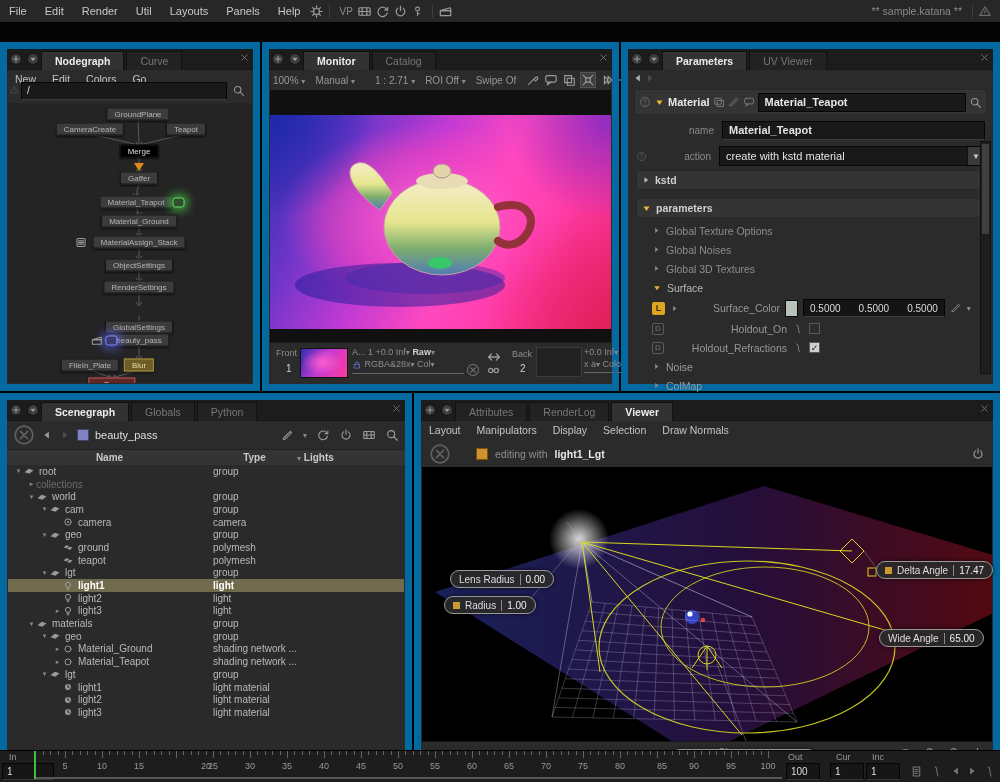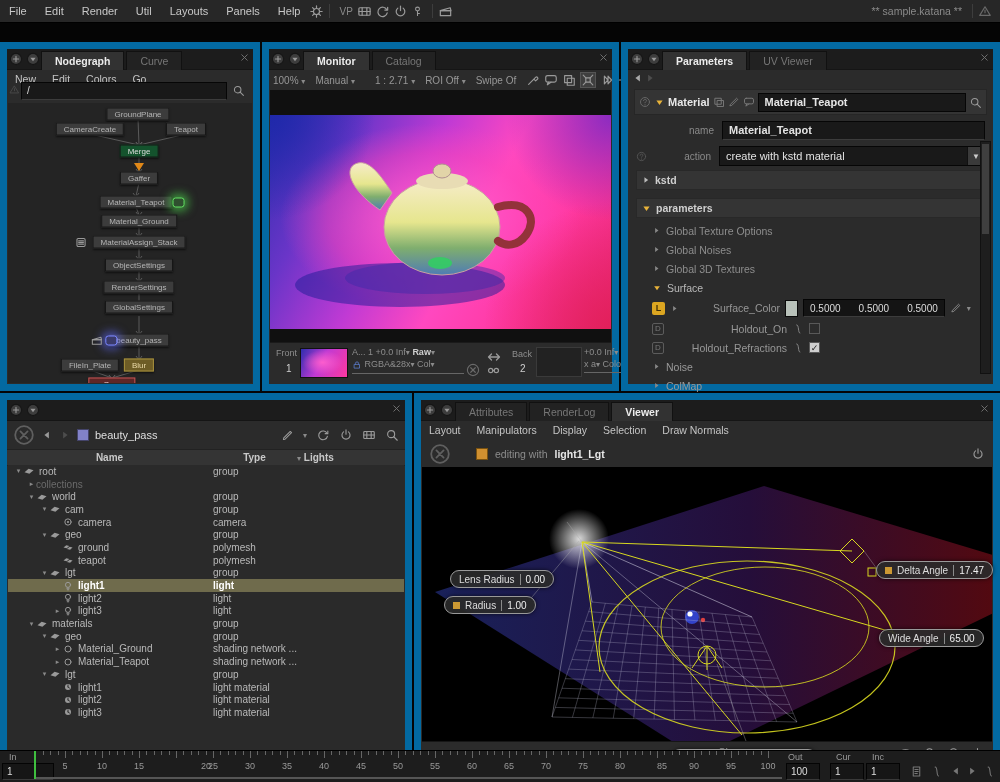--- a/index.html
+++ b/index.html
@@ -23,21 +23,21 @@
   .closex{position:absolute;right:3px;top:3px;}
   .menu-row{display:flex;align-items:center;height:18px;font-size:10.5px;color:#c4c4c4;}
   .menu-row .mi{padding:0 8px;}
   
   #ng-search{position:absolute;left:14px;right:26px;top:33px;height:16px;background:#191919;
     border:1px solid #060606;border-bottom-color:#3c3c3c;color:#ddd;font-size:10px;
     padding:0 5px;line-height:16px;}
   #ng-graph{position:absolute;left:1px;right:1px;top:54px;bottom:1px;background:#242424;overflow:hidden;}
   .node{position:absolute;transform:translate(-50%,-50%);background:#3c3c3c;border:1px solid #171717;
     color:#b5b5b5;font-size:8px;padding:1px 7px;white-space:nowrap;box-shadow:0 1px 2px rgba(0,0,0,.6);}
-  .node.merge{background:#14532d;color:#ddd;}
+  .node.merge{background:#000000;color:#ddd;}
   .node.blur{background:#6d5c26;border-color:#a8913d;color:#ead9a8;}
   .node.over{background:#5e2626;border-color:#bf5454;color:#f2cdcd;padding:1px 14px;}
   .glow{position:absolute;top:50%;transform:translateY(-50%);width:10px;height:8px;border-radius:3px;}
   .glow.green{right:-13px;background:#2f4f2f;border:1px solid #63e063;box-shadow:0 0 9px 4px rgba(80,230,80,.55);}
   .glow.blue{left:-4px;background:#3a3a6a;border:1px solid #7a86ff;box-shadow:0 0 9px 4px rgba(100,110,255,.55);}
   .node-ic{position:absolute;top:50%;transform:translateY(-50%);}
   .orange-arrow{position:absolute;width:0;height:0;border-left:5px solid transparent;
     border-right:5px solid transparent;border-top:8px solid #e08818;transform:translate(-50%,-50%);}
   
   #mon-toolbar{display:flex;align-items:center;height:20px;font-size:10px;color:#979797;padding:0 4px;}
@@ -260,21 +260,21 @@
         <div class="node default" style="left: 128px; top: 99px;">Material_Teapot<span class="glow green"></span></div>
         <div class="node default" style="left: 131px; top: 118px;">Material_Ground</div>
         <div class="node default" style="left: 131px; top: 139px;">MaterialAssign_Stack<span class="ic node-ic" style="left: -19px;">
             <svg width="13" height="13" viewBox="0 0 16 16" fill="none" stroke="#9a9a9a" stroke-width="1.3" stroke-linecap="round" stroke-linejoin="round">
               <rect x="3" y="3" width="10" height="10" rx="1.5"></rect>
               <path d="M5 6h6M5 8h6M5 10h6"></path>
             </svg>
           </span></div>
         <div class="node default" style="left: 131px; top: 162px;">ObjectSettings</div>
         <div class="node default" style="left: 131px; top: 184px;">RenderSettings</div>
-        <div class="node default" style="left: 131px; top: 204px;">GlobalSettings</div>
+        <div class="node default" style="left: 131px; top: 224px;">GlobalSettings</div>
         <div class="node default" style="left: 131px; top: 237px;">beauty_pass<span class="glow blue"></span><span class="ic node-ic" style="left: -19px;">
             <svg width="13" height="13" viewBox="0 0 16 16" fill="none" stroke="#9a9a9a" stroke-width="1.3" stroke-linecap="round" stroke-linejoin="round">
               <rect x="2.5" y="7" width="11" height="5.5"></rect>
               <path d="M2.5 7l10.5-3 .8 3z"></path>
             </svg>
           </span></div>
         <div class="node default" style="left: 82px; top: 262px;">FileIn_Plate</div>
         <div class="node blur" style="left: 131px; top: 262px; text-align: right;">Blur</div>
         <div class="node over" style="left: 104px; top: 281px;">Over</div>
       </div>
@@ -628,20 +628,21 @@
           <circle cx="8" cy="8" r="6.4" fill="#3d3d3d" stroke="#161616"></circle>
           <path d="M8 5v6M5 8h6" stroke="#999"></path>
         </svg>
       </span>
     <span class="ic tabbtn">
         <svg width="14" height="14" viewBox="0 0 16 16" fill="none" stroke="#9a9a9a" stroke-width="1.3" stroke-linecap="round" stroke-linejoin="round">
           <circle cx="8" cy="8" r="6.4" fill="#3d3d3d" stroke="#161616"></circle>
           <path d="M5 6.5h6L8 10.5z" fill="#999" stroke="none"></path>
         </svg>
       </span>
+    <span id="sg-tabs"><span class="tab active">Scenegraph</span><span class="tab">Globals</span><span class="tab">Python</span></span>
     <span class="ic closex">
         <svg width="11" height="11" viewBox="0 0 16 16" fill="none" stroke="#777" stroke-width="1.3" stroke-linecap="round" stroke-linejoin="round">
           <path d="M4 4l8 8M12 4l-8 8"></path>
         </svg>
       </span>
   </div>
   <div id="sg-toolbar">
     <span class="ic">
         <svg width="22" height="22" viewBox="0 0 16 16" fill="none" stroke="#5f5f5f" stroke-width="1.3" stroke-linecap="round" stroke-linejoin="round">
           <circle cx="8" cy="8" r="6.4"></circle>

